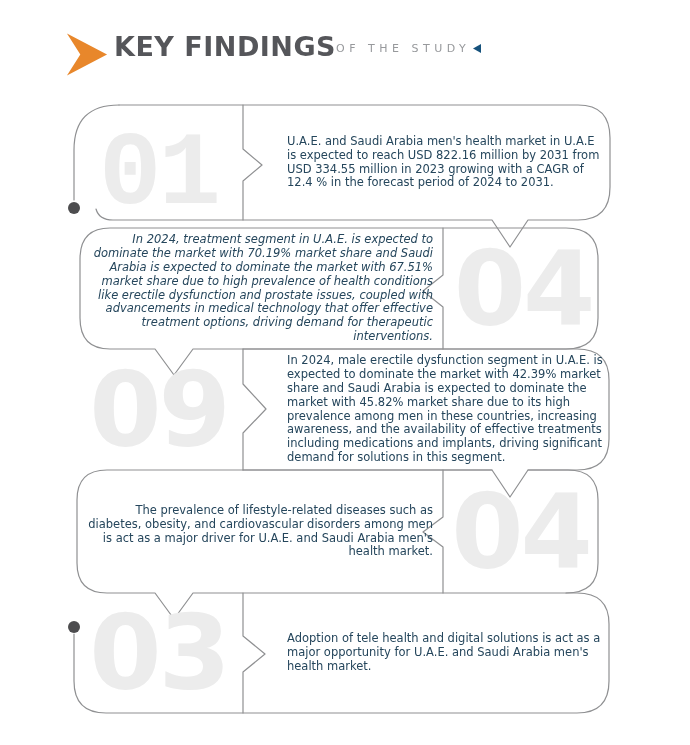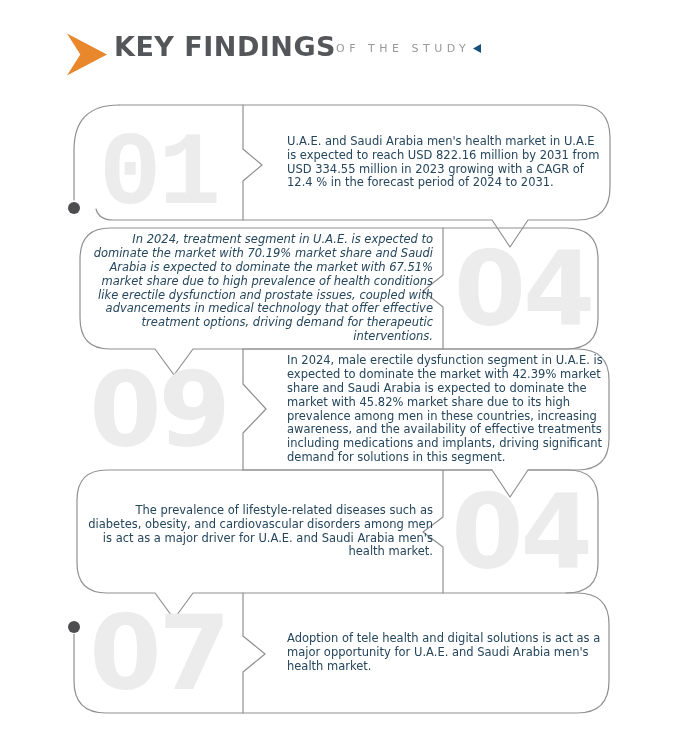--- a/index.html
+++ b/index.html
@@ -97,21 +97,21 @@
 
     <path d="M566,593 L577,593 Q609,593 609,624 L609,681 Q609,713 577,713 L106,713 Q74,713 74,681 L74,634"></path>
     <circle class="dot" cx="74" cy="627" r="6"></circle>
     <path d="M243,593 L243,636 L265,654 L243,672 L243,713"></path>
   </svg>
 
   <div class="num n1">01</div>
   <div class="num n2">04</div>
   <div class="num n3">09</div>
   <div class="num n4">04</div>
-  <div class="num n5">07</div>
+  <div class="num n5">03</div>
 
   <div class="txt t1">
     <p>U.A.E. and Saudi Arabia men's health market in U.A.E is expected to reach USD 822.16 million by 2031 from USD 334.55 million in 2023 growing with a CAGR of 12.4 % in the forecast period of 2024 to 2031.</p>
   </div>
   <div class="txt t2">
     <p>In 2024, treatment segment in U.A.E. is expected to dominate the market with 70.19% market share and Saudi Arabia is expected to dominate the market with 67.51% market share due to high prevalence of health conditions like erectile dysfunction and prostate issues, coupled with advancements in medical technology that offer effective treatment options, driving demand for therapeutic interventions.</p>
   </div>
   <div class="txt t3">
     <p>In 2024, male erectile dysfunction segment in U.A.E. is expected to dominate the market with 42.39% market share and Saudi Arabia is expected to dominate the market with 45.82% market share due to its high prevalence among men in these countries, increasing awareness, and the availability of effective treatments including medications and implants, driving significant demand for solutions in this segment.</p>
   </div>

